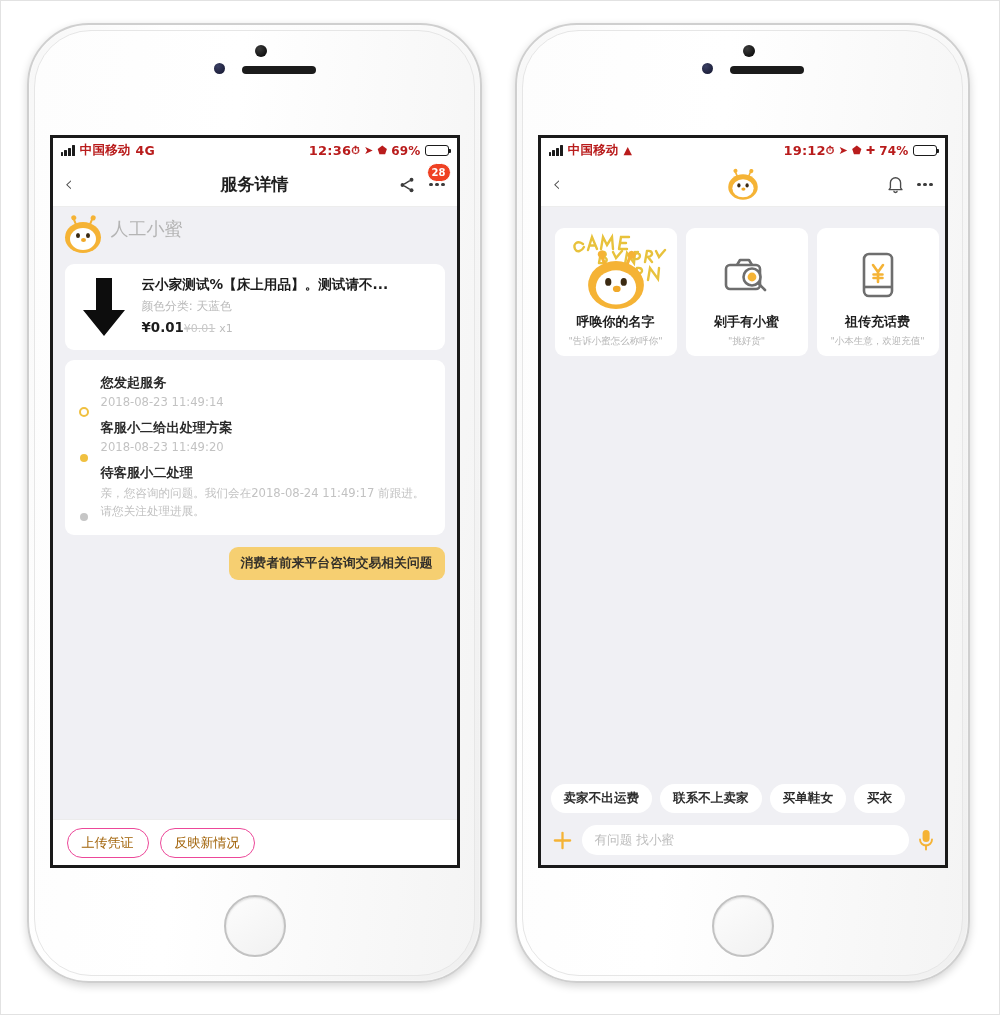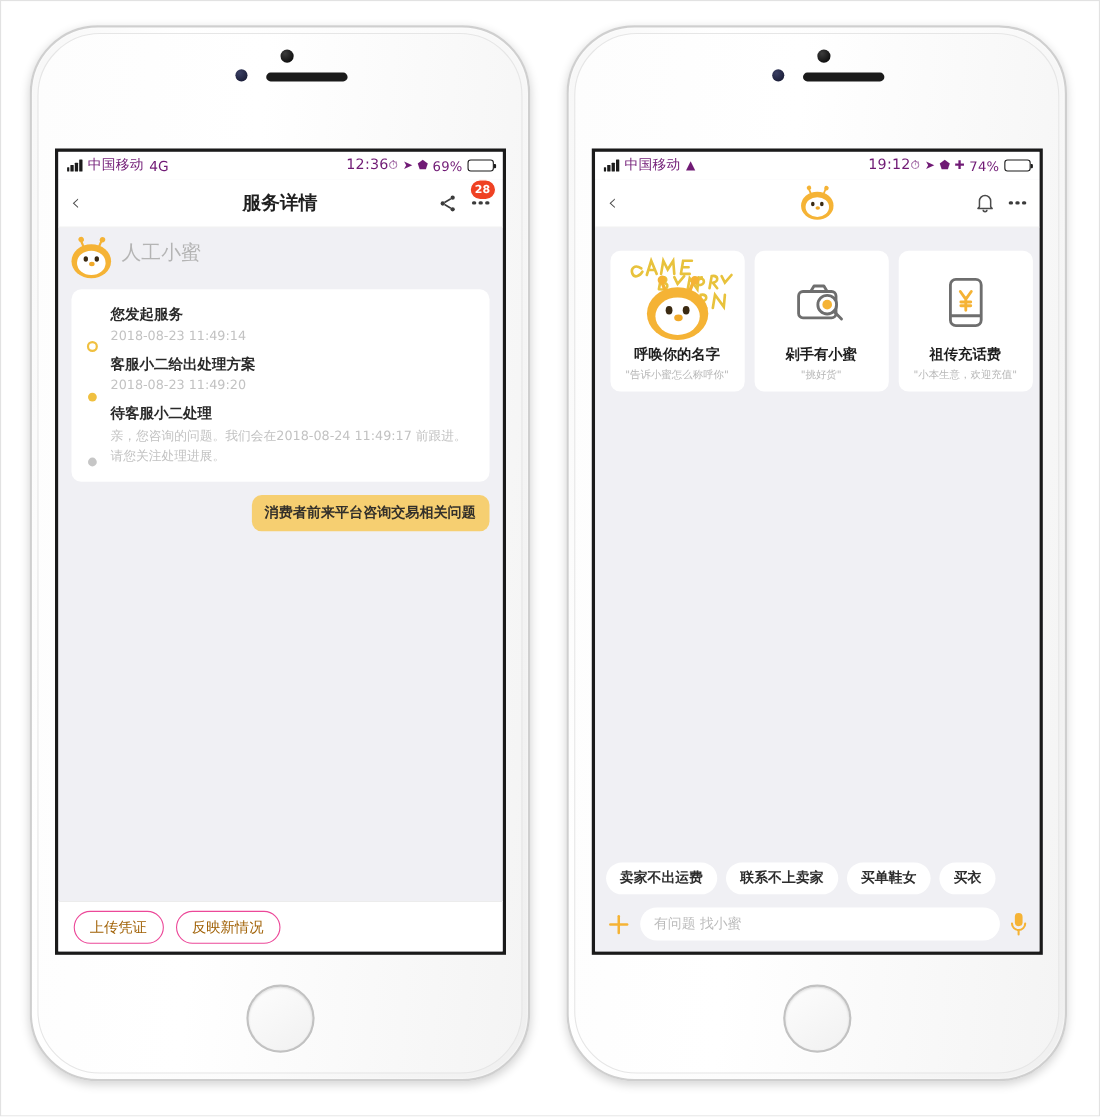--- a/index.html
+++ b/index.html
@@ -70,21 +70,21 @@
     display: flex; flex-direction: column;
   }
 
   
   .statusbar {
     flex: 0 0 auto;
     height: 25px;
     display: flex; align-items: center;
     padding: 0 8px;
     background: #ffffff;
-    font-size: 12.5px; font-weight: normal; color: #701a75;
+    font-size: 12.5px; font-weight: bold; color: #b91c1c;
     letter-spacing: .2px;
   }
   .sb-left { display: flex; align-items: center; gap: 5px; }
   .sb-center { flex: 1; text-align: right; font-size: 13px; }
   .sb-right { display: flex; align-items: center; gap: 4px; font-size: 12px; }
   .bars { display: inline-flex; align-items: flex-end; gap: 1.3px; height: 11px; }
   .bars i { width: 2.6px; background: #1b1b1b; border-radius: .5px; display: block; }
   .bars i:nth-child(1){height:4px}.bars i:nth-child(2){height:6px}
   .bars i:nth-child(3){height:8.5px}.bars i:nth-child(4){height:11px}
   .battery {
@@ -321,20 +321,32 @@
               <div class="face"></div>
             <div class="eye l"></div>
               <div class="eye r"></div>
               <div class="nose"></div>
           </div>
           <div style="flex:1">
             <div class="agent-name">人工小蜜</div>
           </div>
         </div>
 
+        <div class="card">
+          <svg class="arrow-ico" viewBox="0 0 52 62">
+            <polygon points="18,2 34,2 34,34 47,34 26,60 5,34 18,34" fill="#0d0d0d"></polygon>
+          </svg>
+          <div style="flex:1;min-width:0">
+            <div class="prod-title">云小家测试%【床上用品】。测试请不...</div>
+            <div class="prod-sku">颜色分类: 天蓝色</div>
+            <div class="prod-price">
+              <span>¥0.01</span><span class="old">¥0.01</span><span class="qty">x1</span>
+            </div>
+          </div>
+        </div>
 
         <div class="timeline-card">
           <div class="tl-item">
             <div class="tl-rail">
               <span class="tl-dot ring"></span>
               <span class="tl-line"></span>
             </div>
             <div class="tl-body">
               <div class="tl-title">您发起服务</div>
               <div class="tl-time">2018-08-23 11:49:14</div>

